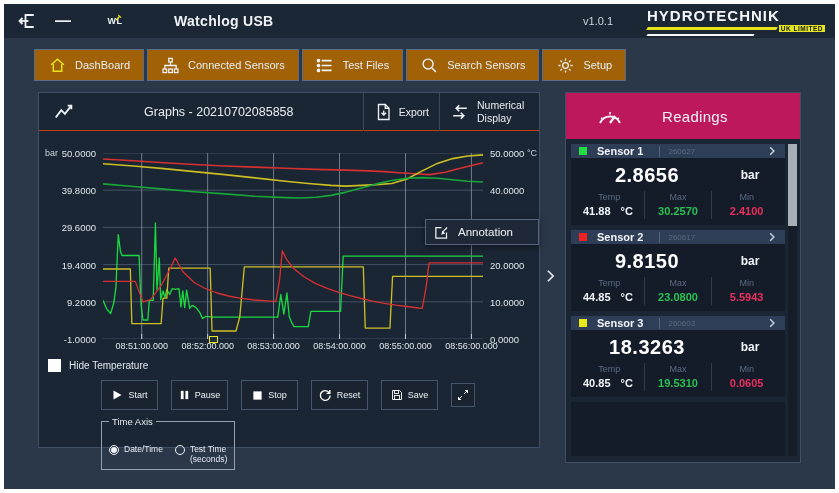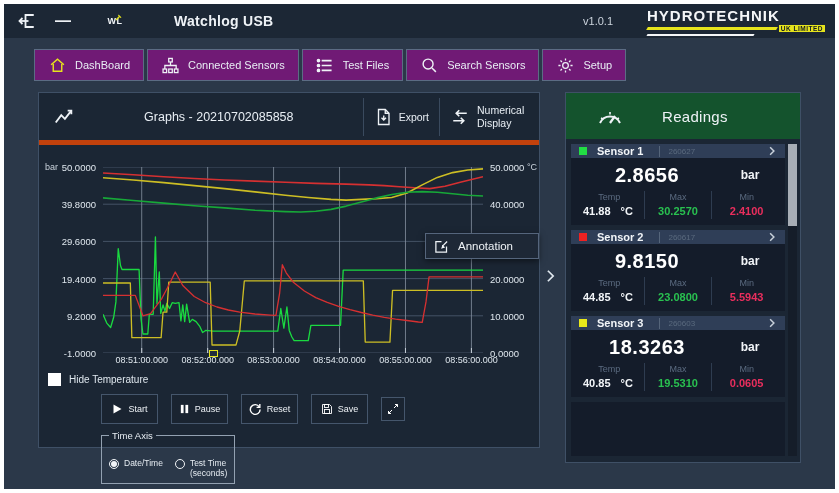--- a/index.html
+++ b/index.html
@@ -20,27 +20,27 @@
   .version { color: #cdd5de; font-size: 11px; margin-right: 34px; }
   .brand { width: 188px; padding-right: 10px; position: relative; top: 0; }
   .brand .word { color: #f4f6f8; font-weight: bold; font-size: 15px; letter-spacing: 1px; white-space: nowrap; }
   .brand .stripes { display: flex; align-items: center; margin-top: 1px; }
   .brand .y-bar { height: 3px; background: #e6e41c; flex: 1; transform: skewX(-30deg); }
   .brand .uk { font-size: 6.5px; font-weight: bold; color: #141b26; background: #e6e41c; padding: 0 2px; margin-left: 2px; letter-spacing: 0.5px; white-space: nowrap; }
   .brand .w-bar { height: 2px; background: #f4f6f8; width: 60%; margin-top: 2px; transform: skewX(-30deg); }
 
   
   .nav { position: absolute; left: 30px; top: 45px; display: flex; gap: 3px; }
-  .nav-item { display: flex; align-items: center; background: #701a75; border: 1px solid #5c6c84; height: 32px; padding: 0 13px; cursor: pointer; }
+  .nav-item { display: flex; align-items: center; background: #a16207; border: 1px solid #5c6c84; height: 32px; padding: 0 13px; cursor: pointer; }
   .nav-item .nicon { width: 18px; height: 18px; margin-right: 9px; display: flex; align-items: center; justify-content: center; }
   .nav-item .nlabel { color: #e8eef4; font-size: 11px; }
 
   
   .graph-panel { position: absolute; left: 34px; top: 88px; width: 502px; height: 356px; background: #1b2634; border: 1px solid #3f5066; }
-  .gheader { height: 52px; border-bottom: 5px solid #c2410c; display: flex; align-items: center; }
+  .gheader { height: 38px; border-bottom: 1px solid #c2410c; display: flex; align-items: center; }
   .gheader .gicon { width: 22px; height: 22px; margin-left: 14px; }
   .gtitle { flex: 1; text-align: center; color: #e8eef4; font-size: 12.5px; }
   .gbtn { height: 38px; display: flex; align-items: center; border-left: 1px solid #3a4a5e; padding: 0 10px; color: #e8eef4; font-size: 10.5px; cursor: pointer; }
   .gbtn svg { margin-right: 7px; }
   .gbtn .two-line { width: 52px; line-height: 1.15; }
 
   .chart-area { margin-top: 22px; height: 186px; display: grid; grid-template-columns: 64px 1fr 56px; position: relative; }
   .tick-col { position: relative; font-size: 9.5px; color: #dfe7ee; }
   .tick-col .tick { position: absolute; transform: translateY(-50%); white-space: nowrap; }
   .left-col .tick { right: 7px; }
@@ -77,21 +77,21 @@
   .ctx-item { height: 26px; display: flex; align-items: center; padding: 0 8px; font-size: 11.5px; cursor: pointer; }
   .ctx-item svg { margin-right: 9px; flex: none; }
   .ctx-item.normal { background: #1e2836; border: 1px solid #55657c; color: #eef2f6; }
   .ctx-item.hl { background: #a9c9e8; color: #f4f8fc; border: 1px solid #a9c9e8; }
 
   
   .expander { position: absolute; left: 539px; top: 252px; width: 14px; height: 40px; display: flex; align-items: center; justify-content: center; cursor: pointer; }
 
   
   .readings { position: absolute; left: 561px; top: 88px; width: 236px; height: 371px; background: #1b2634; border: 1px solid #3f5066; }
-  .rheader { height: 46px; background: #14532d; display: flex; align-items: center; }
+  .rheader { height: 46px; background: #be185d; display: flex; align-items: center; }
   .rheader .ricon { margin-left: 30px; }
   .rtitle { color: #eef2f6; font-size: 15px; margin-left: 38px; letter-spacing: 0.3px; }
   .cards { position: absolute; left: 5px; right: 15px; top: 51px; bottom: 6px; display: flex; flex-direction: column; gap: 5px; }
   .scrollbar { position: absolute; right: 3px; top: 51px; bottom: 6px; width: 9px; background: #151d29; }
   .scroll-thumb { position: absolute; left: 0; right: 0; top: 0; height: 82px; background: #a8aeb6; cursor: pointer; }
 
   .card { flex: none; }
   .card-head { height: 14px; background: #2f3e57; display: flex; align-items: center; padding: 0 8px; cursor: pointer; }
   .ind { width: 8px; height: 8px; flex: none; }
   .sname { color: #f2f5f8; font-size: 11px; font-weight: bold; margin-left: 10px; }
@@ -307,20 +307,26 @@
         <span>Start</span>
       </div>
       <div class="ctl-btn">
         <svg width="11" height="12" viewBox="0 0 24 24" fill="#ffffff">
             <rect x="4" y="3" width="6" height="18"></rect>
             <rect x="14" y="3" width="6" height="18"></rect>
           </svg>
         <span>Pause</span>
       </div>
       <div class="ctl-btn">
+        <svg width="11" height="11" viewBox="0 0 24 24" fill="#ffffff">
+            <rect x="3" y="3" width="18" height="18"></rect>
+          </svg>
+        <span>Stop</span>
+      </div>
+      <div class="ctl-btn">
         <svg width="13" height="13" viewBox="0 0 24 24" fill="none" stroke="#ffffff" stroke-width="2.6">
           <path d="M19 7 A9 9 0 1 0 20.5 12"></path>
             <path d="M20 2 V8 H14" fill="none"></path>
         </svg>
         <span>Reset</span>
       </div>
       <div class="ctl-btn">
         <svg width="12" height="12" viewBox="0 0 24 24" fill="none" stroke="#ffffff" stroke-width="1.8">
           <path d="M3 3 H17 L21 7 V21 H3 Z"></path>
             <rect x="7" y="3" width="8" height="6"></rect>

